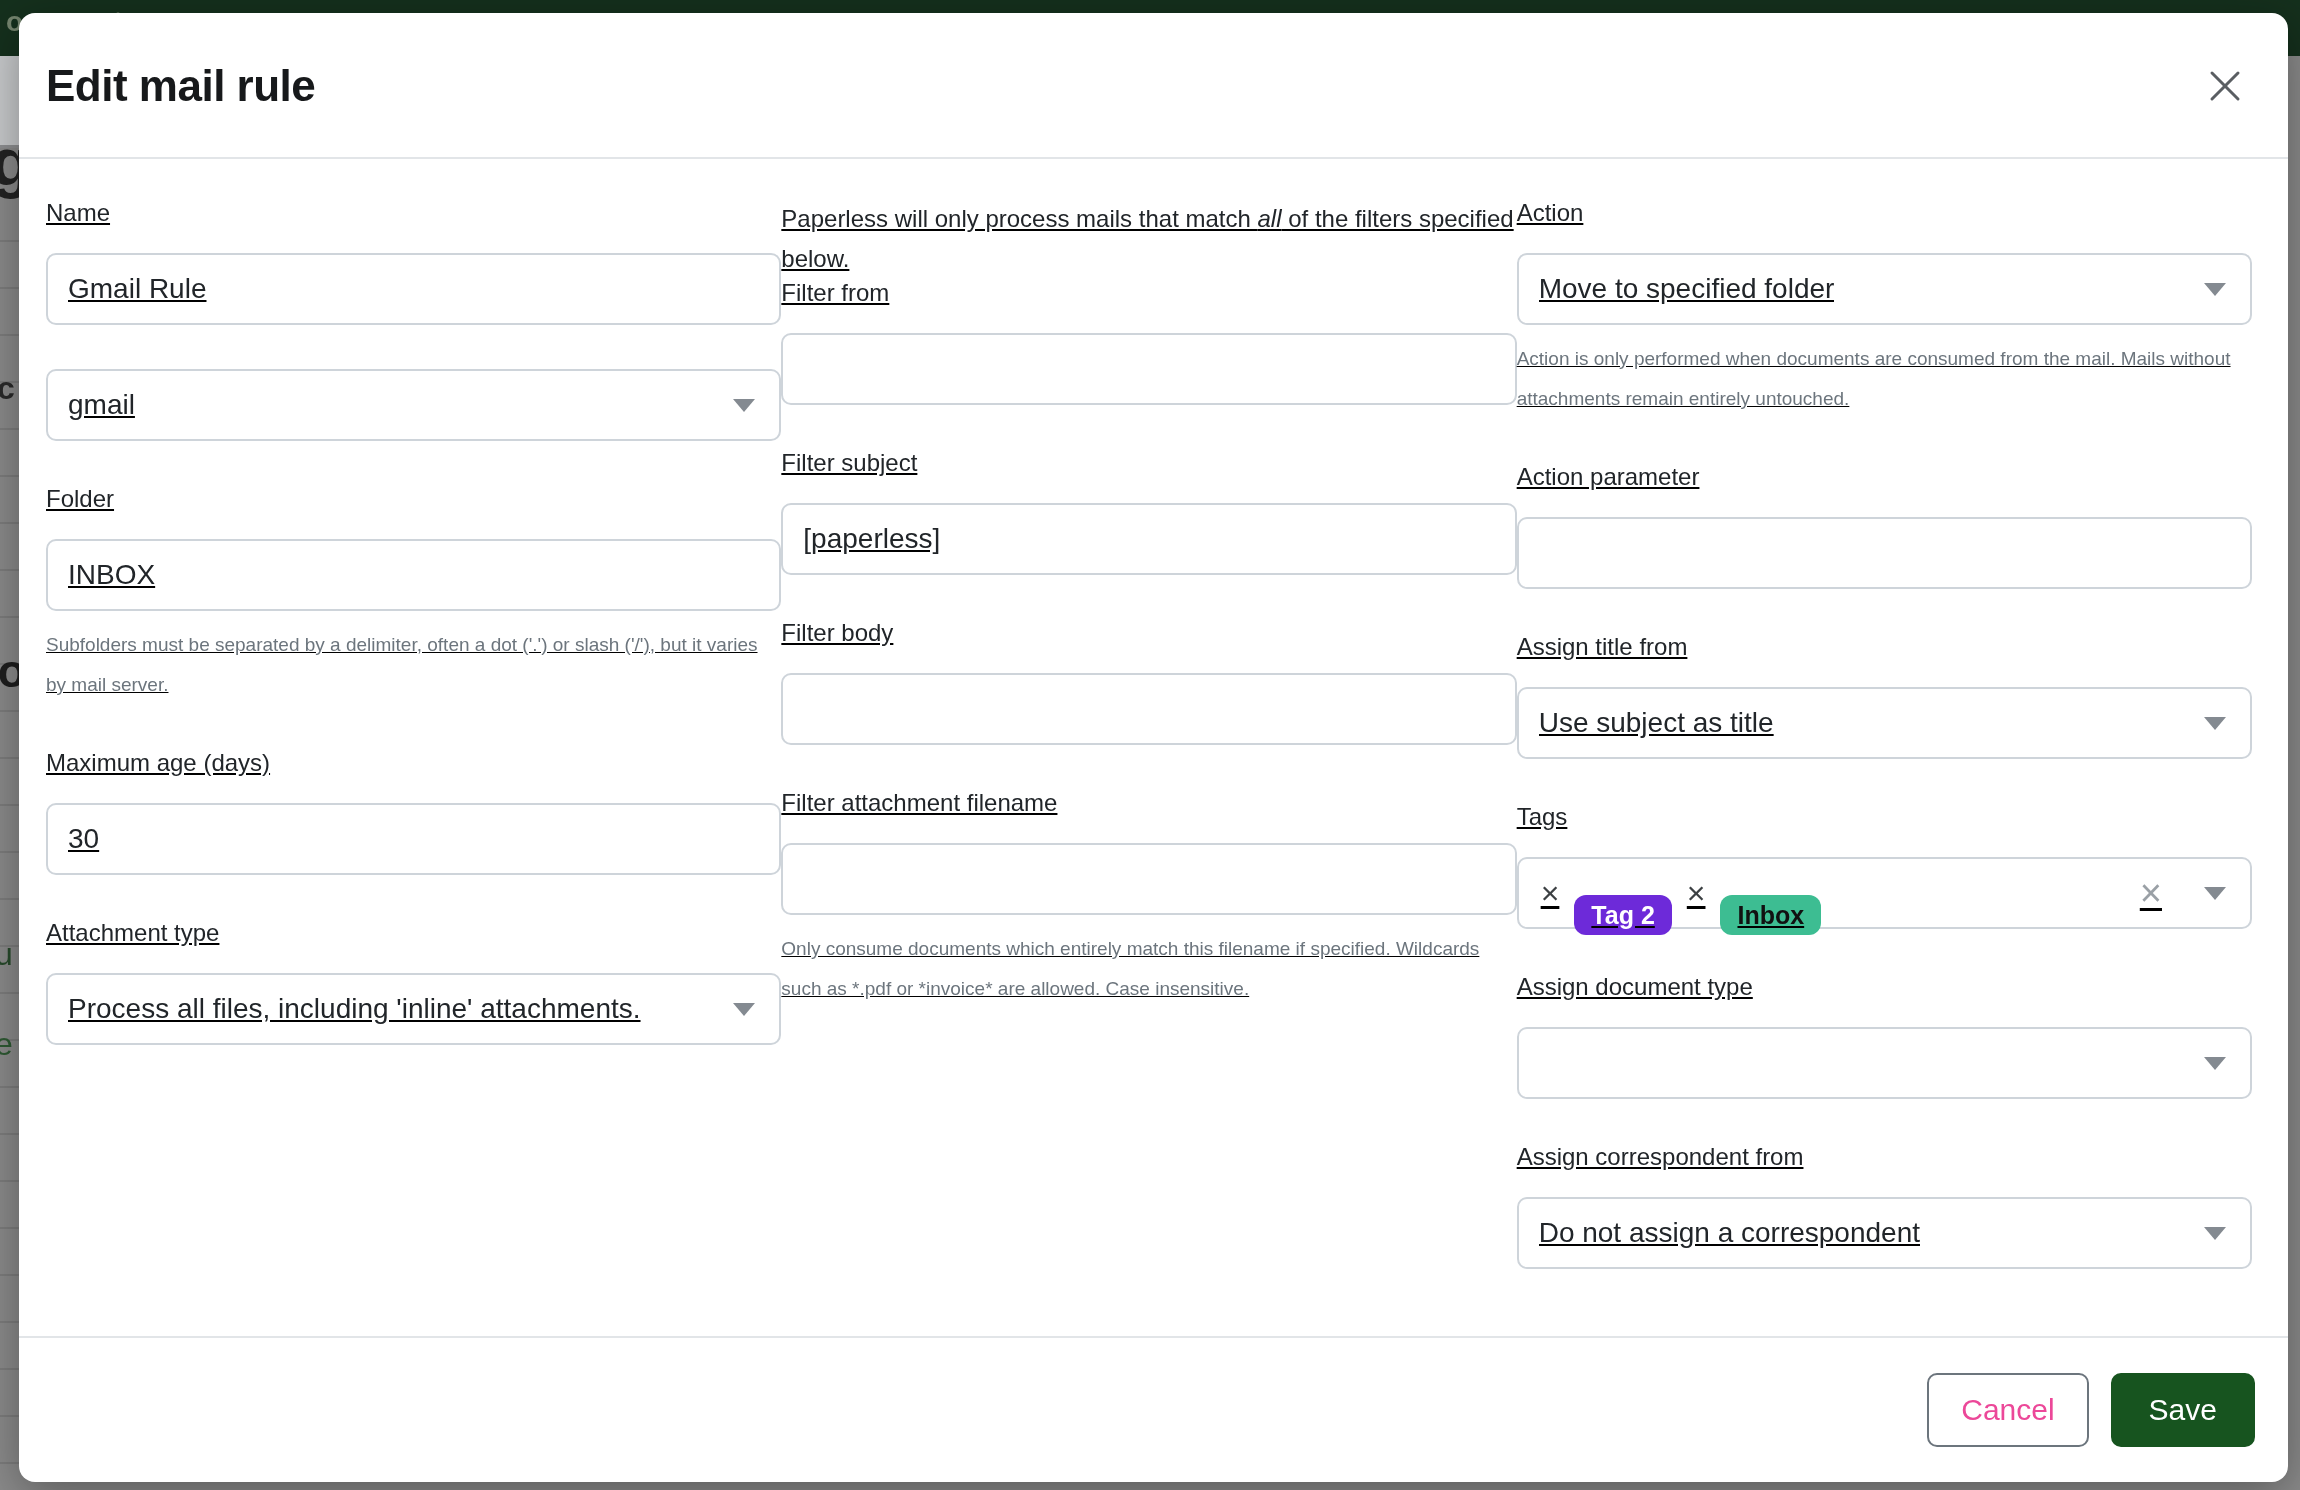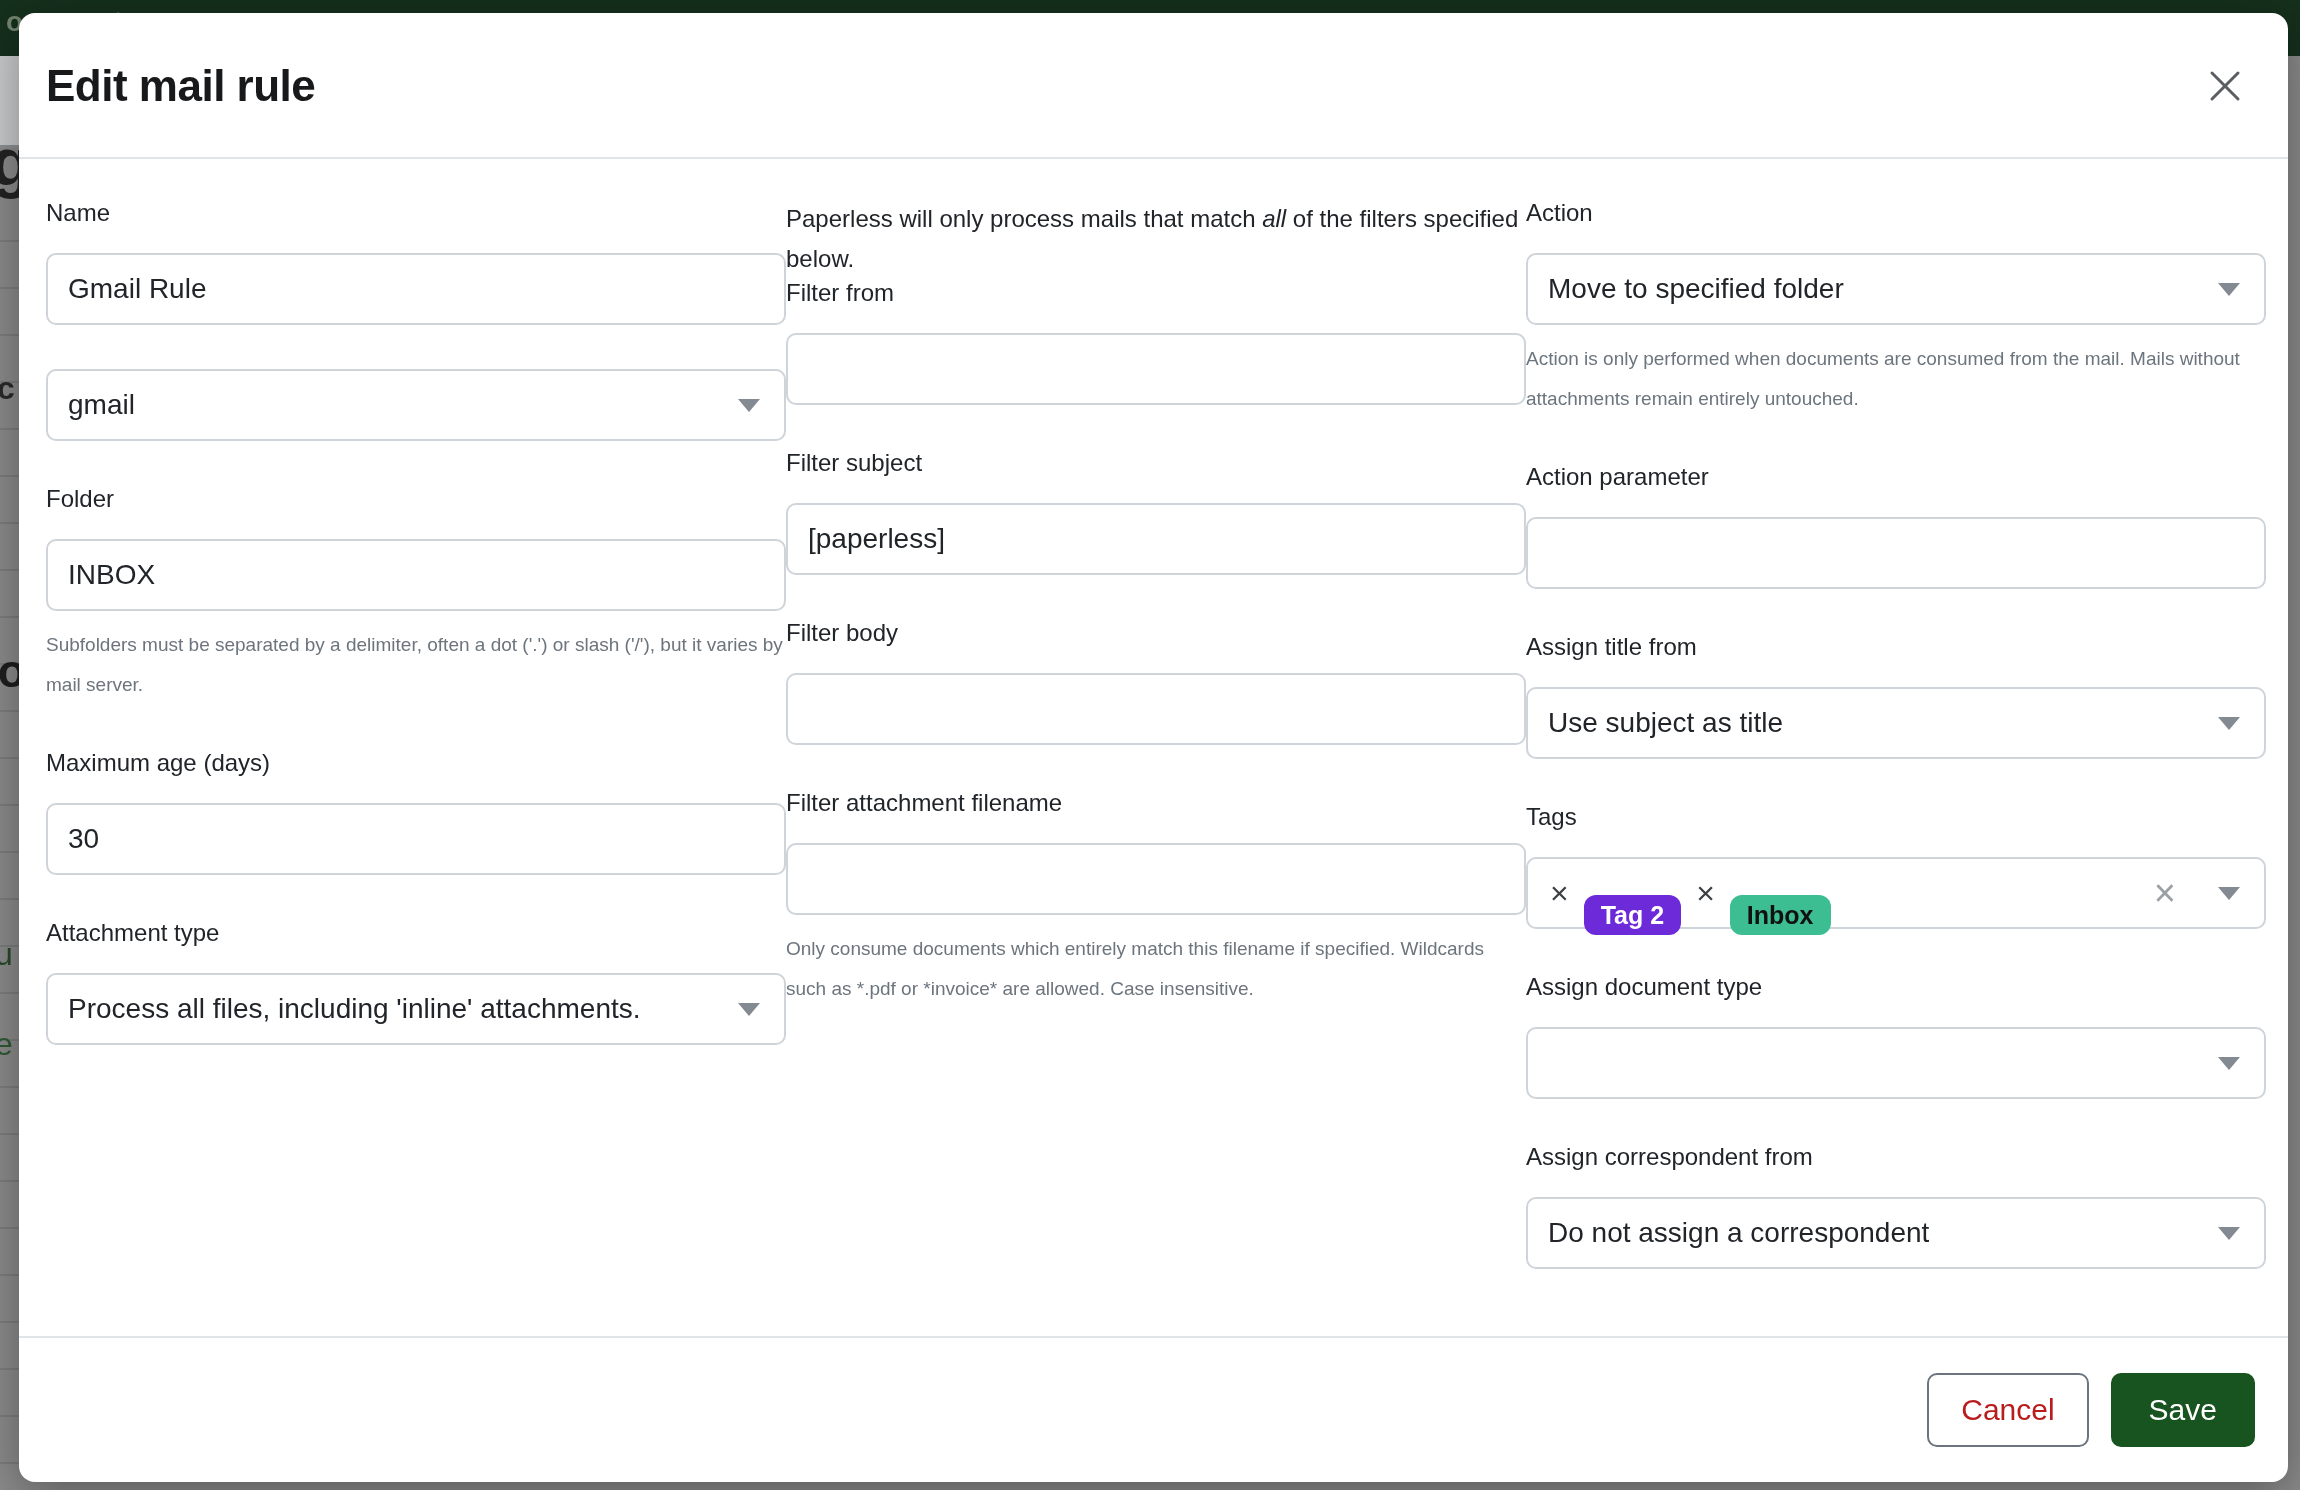--- a/index.html
+++ b/index.html
@@ -42,21 +42,21 @@
   }
   .modal-header {
     height:146px; padding:2px 36px 0 27px;
     display:flex; align-items:center; justify-content:space-between;
     border-bottom:2px solid #e2e5e8;
   }
   .modal-title { font-size:44px; font-weight:700; color:#17191b; letter-spacing:-0.5px; }
   .close-btn { background:none; border:none; cursor:pointer; padding:8px; line-height:0; }
 
   .modal-body {
-    display:flex; padding:40px 22px 0 27px;
+    display:flex; padding:40px 36px 0 27px;text-decoration:underline;
   }
   .col { flex:1; min-width:0; }
 
   .field { margin-bottom:44px; }
   .f-label { display:block; font-size:24px; color:#212529; margin-bottom:26px; }
   .control {
     width:100%; height:72px;
     border:2px solid #ced4da; border-radius:10px; background:#fff;
     font-family:"Liberation Sans", sans-serif;
     font-size:28px; color:#212529;
@@ -95,21 +95,21 @@
     position:absolute; left:0; right:0; bottom:0; height:146px;
     border-top:2px solid #e2e5e8;
     display:flex; align-items:center; justify-content:flex-end;
     gap:22px; padding:0 33px;
   }
   .btn {
     height:74px; border-radius:10px; font-size:30px;
     display:flex; align-items:center; cursor:pointer;
     font-family:"Liberation Sans", sans-serif;
   }
-  .btn-cancel { background:#fff; border:2px solid #6c757d; color:#b91c1c; padding:0 32px; }
+  .btn-cancel { background:#fff; border:2px solid #6c757d; color:#ec4899; padding:0 32px; }
   .btn-save   { background:#17541f; border:2px solid #17541f; color:#fff; padding:0 36px; }
 </style>
 </head>
 <body>
 
 <div class="navbar">
   <span class="navbar-fragment">ocuments</span>
 </div>
 <div class="backdrop-left-band"></div>
 <div class="backdrop-left-strip">

